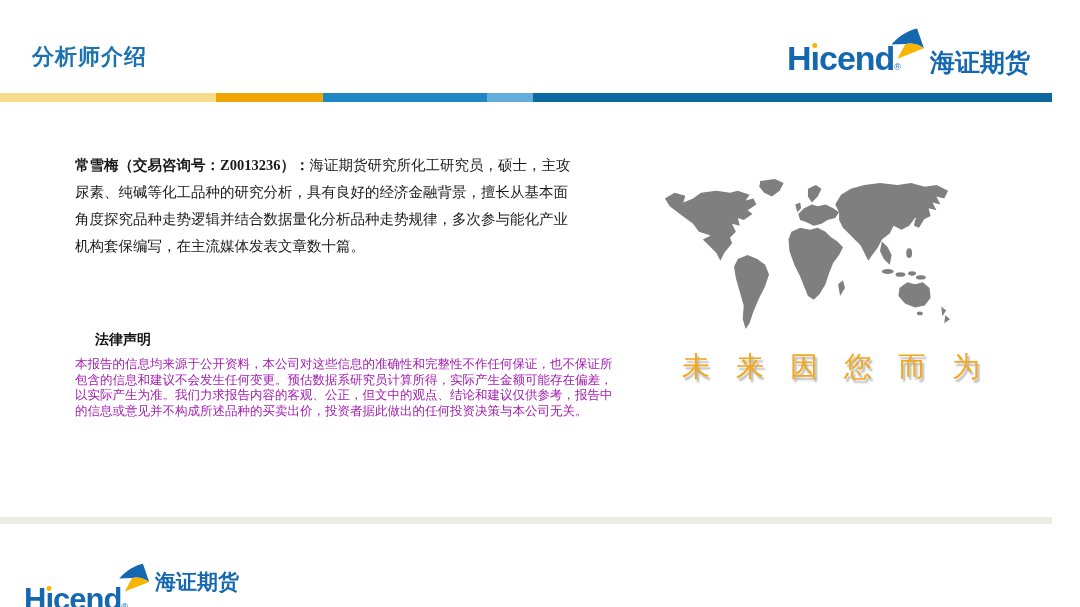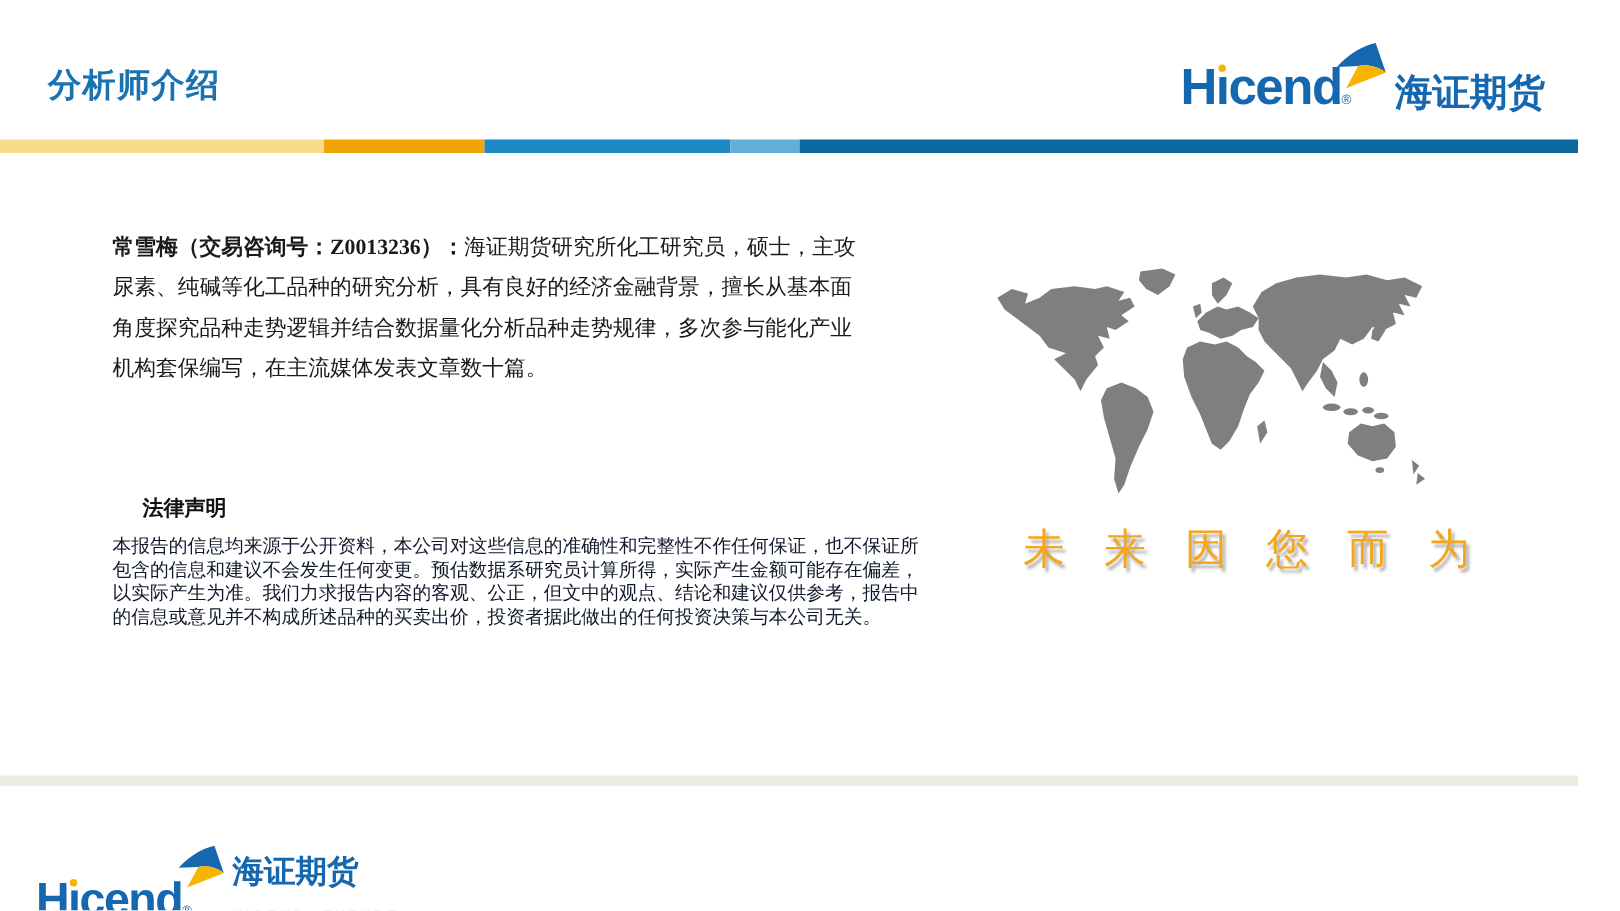--- a/index.html
+++ b/index.html
@@ -67,21 +67,21 @@
   .analyst-bio b { font-weight:bold; }
 
   .legal-heading {
     position:absolute; left:75px; top:333px;
     font-family:"Liberation Serif", serif;
     font-size:14px; font-weight:bold; color:#111111; line-height:1;margin-left:20px;
   }
   .legal-text {
     position:absolute; left:75px; top:357px; width:578px;
     font-family:"Liberation Serif", serif;
-    font-size:12.5px; line-height:15.7px; color:#0f172a;
+    font-size:12.5px; line-height:15.7px; color:#a21caf;
   }
   .legal-text .para { white-space:pre-line; }
 
   
   .world-map { position:absolute; left:660px; top:176px; width:292px; height:158px; }
 
   .slogan {
     position:absolute; left:682px; top:350px;
     font-family:"Liberation Serif", serif;
     font-size:28px; font-weight:normal; color:#f4a71d;

